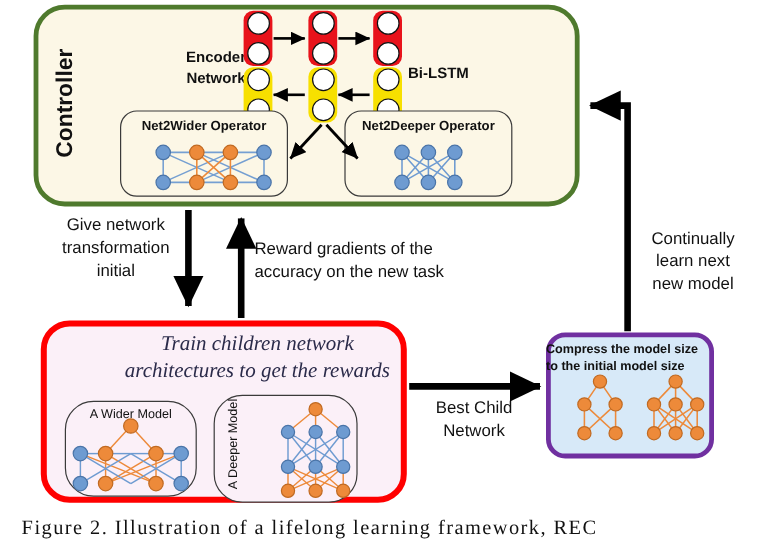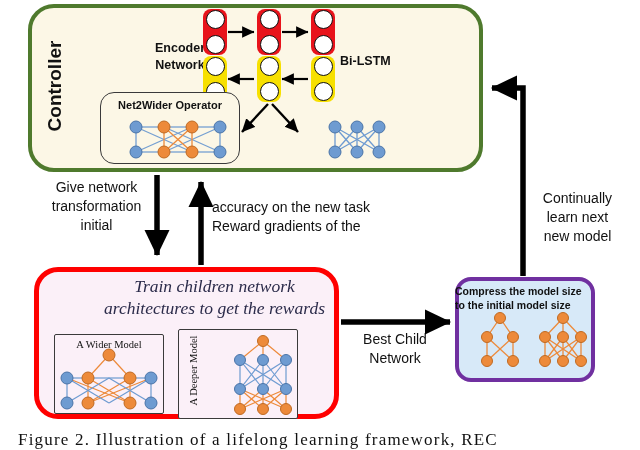--- a/index.html
+++ b/index.html
@@ -51,23 +51,22 @@
     left:34px;top:267px;width:305px;height:152px;
     background:#FBF0F8;border:5px solid #FF0000;border-radius:24px;
     box-sizing:border-box;
   }
   #trainer-title{
     left:0;top:8px;width:100%;text-align:center;
     font-family:"Liberation Serif", serif;font-style:italic;
     font-size:17.5px;line-height:22px;color:#2b2b4a;padding-left:28px;
   }
   .modelbox{
-    background:#FBF0F8;border:1.4px solid #3a3a3a;border-radius:2px;
+    background:#FBF0F8;border:1.4px solid #3a3a3a;border-radius:24px;
     box-sizing:border-box;
-    font-family:Liberation Serif, serif;
   }
   .modeltitle{
     text-align:center;font-size:10.5px;color:#111;
   }
   .modeltitle-v{
     font-size:10.5px;color:#111;white-space:nowrap;
     transform:rotate(-90deg);
   }
 
   
@@ -141,20 +140,23 @@
   </div>
   <div class="abs cell yel" style="left:311px;top:56px;">
     <span class="dot"></span>
     <span class="dot"></span>
   </div>
 
   <div class="abs opbox" style="left:100px;top:92px;width:140px;height:72px;">
     <div class="optitle">Net2Wider Operator</div>
   </div>
 
+  <div class="abs opbox" style="left:287px;top:92px;width:140px;height:72px;">
+    <div class="optitle">Net2Deeper Operator</div>
+  </div>
 
   <div class="abs" id="trainer"></div>
   <div class="abs" id="trainer-title" style="left:34px;width:305px;top:275px;">
     <div>Train children network</div>
     <div>architectures to get the rewards</div>
   </div>
 
   <div class="abs modelbox" style="left:54px;top:334px;width:110px;height:80px;">
     <div class="modeltitle" style="margin-top:4px;">A Wider Model</div>
   </div>
@@ -171,22 +173,22 @@
     <div>to the initial model size</div>
   </div>
 
   <div class="abs cap" id="cap-give">
     <div>Give network</div>
     <div>transformation</div>
     <div>initial</div>
   </div>
 
   <div class="abs cap" id="cap-reward">
+    <div>Reward gradients of the</div>
     <div>accuracy on the new task</div>
-    <div>Reward gradients of the</div>
   </div>
 
   <div class="abs cap" id="cap-best">
     <div>Best Child</div>
     <div>Network</div>
   </div>
 
   <div class="abs cap" id="cap-cont">
     <div>Continually</div>
     <div>learn next</div>

